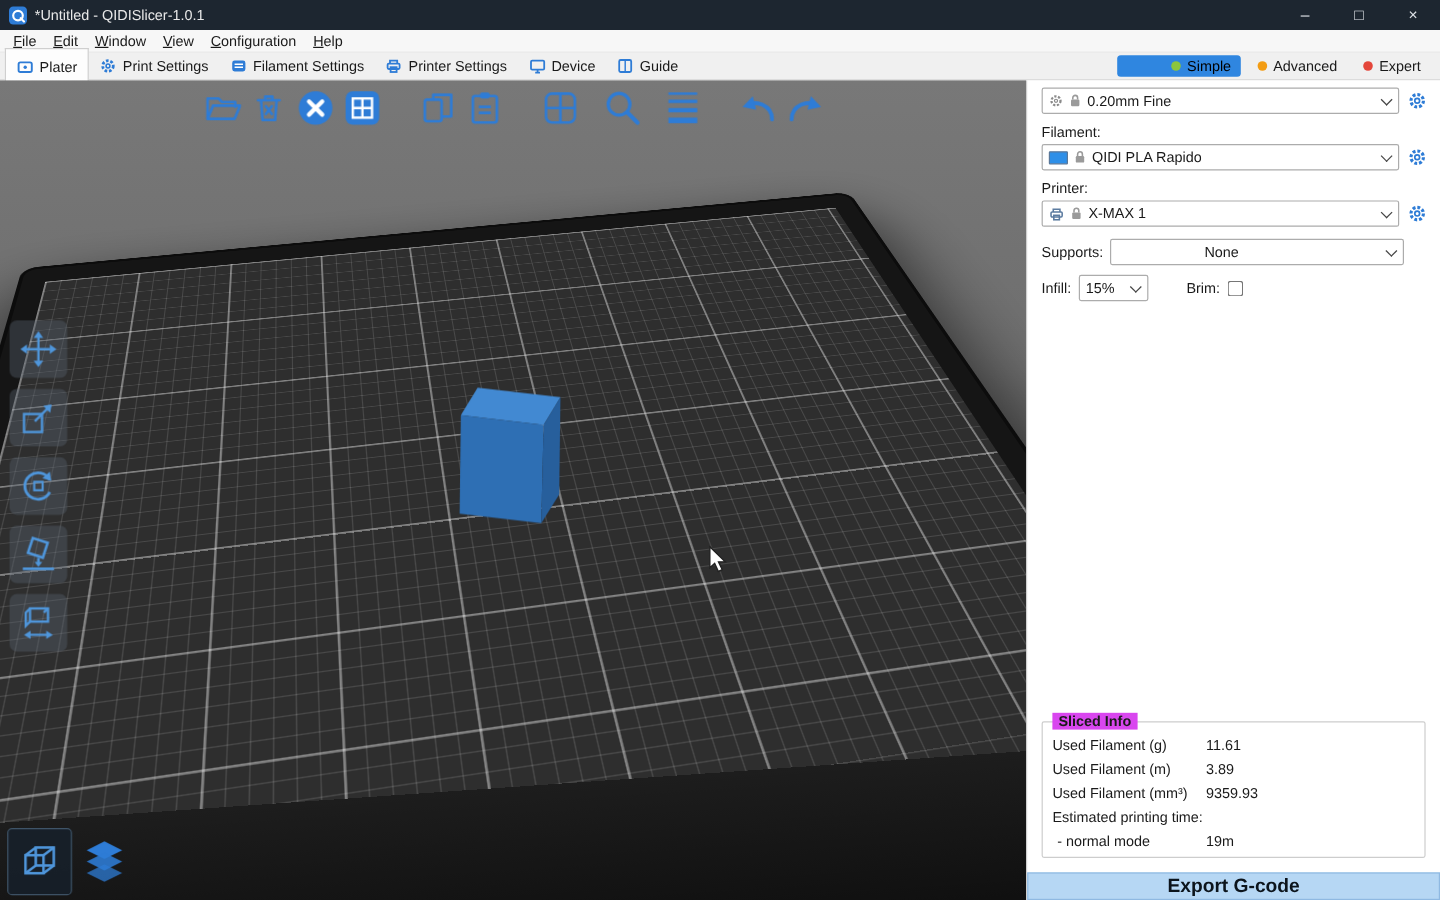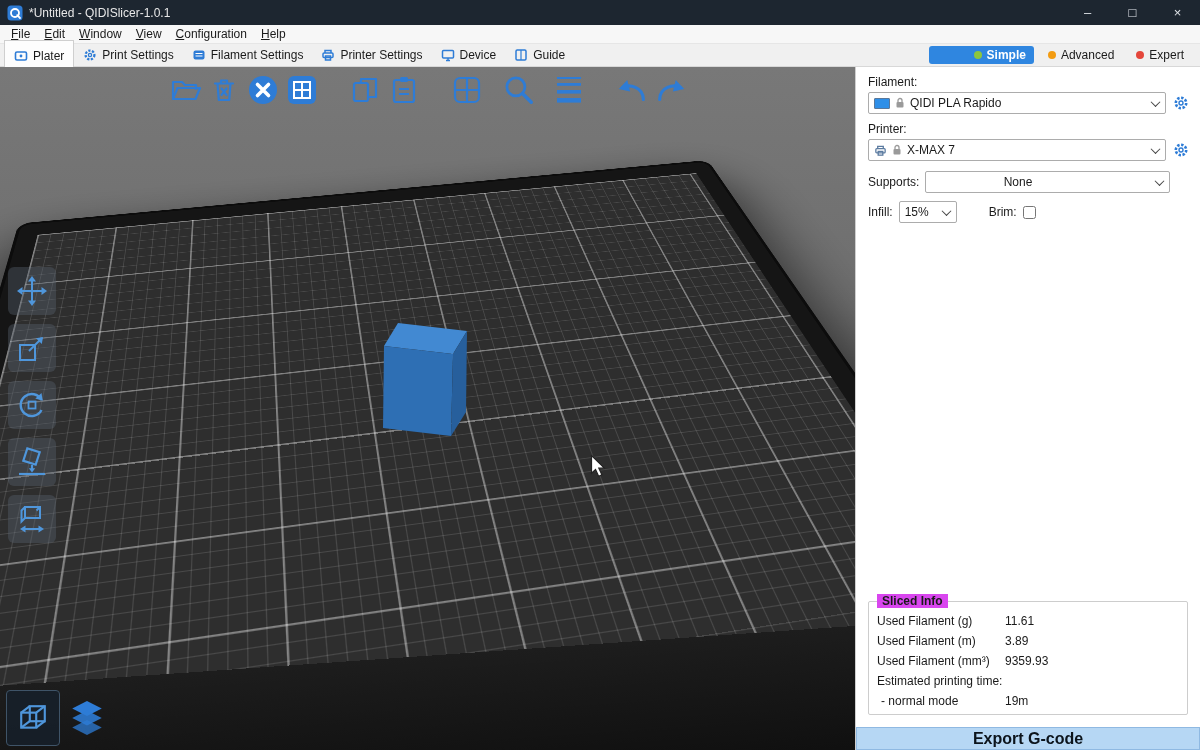--- a/index.html
+++ b/index.html
@@ -16,21 +16,21 @@
   .menu-item { padding:1px 7px; }
   .menu-item::first-letter { text-decoration:underline; }
 
   
   .tabbar { height:23px; background:#f0f0f0; border-bottom:1px solid #d8d8d8; display:flex; align-items:center; font-size:12px; color:#1a1a1a; padding:0 4px; }
   .tab { display:flex; align-items:center; gap:5px; padding:2px 9px; height:30px;justify-content:flex-end; }
   .tab.active { background:#fdfdfd; border:1px solid #cfcfcf; border-bottom:none; }
   .tab svg { display:block; }
   .modes { margin-left:auto; display:flex; align-items:center; gap:6px; padding-right:4px; }
   .mode { display:flex; align-items:center; gap:5px; padding:2px 8px; border-radius:3px; }
-  .mode.active { background:#2f86e0; color:#ffffff; font-weight:bold;padding-left:45px; }
+  .mode.active { background:#2f86e0; color:#000000; font-weight:normal;padding-left:45px; }
   .dot { width:8px; height:8px; border-radius:50%; display:inline-block; }
   .dot.green { background:#8cc63e; }
   .dot.orange { background:#f39c12; }
   .dot.red { background:#e4463a; }
 
   
   .main { display:flex; height:683px; }
 
   .viewport { width:855px; height:683px; position:relative; overflow:hidden;
     background:linear-gradient(180deg,#787878 0%,#6e6e6e 35%,#4a4a4a 70%,#262626 100%); }
@@ -363,20 +363,44 @@
     </div>
 
     <svg class="cursor-svg" width="16" height="22" viewBox="0 0 11 17">
       <path d="M0.5 0.5 L0.5 14 L3.6 11.2 L6 16.4 L8.5 15.2 L6.1 10.2 L10.4 10.2 Z" fill="#fff" stroke="#222" stroke-width="0.9"></path>
     </svg>
   </div>
 
   <div class="sidebar">
     <div class="sb-content">
 
+      <div class="combo-row">
+        <div class="combo">
+          <span>
+              <svg width="12" height="12" viewBox="0 0 14 14">
+                <circle cx="7" cy="7" r="4.4" fill="none" stroke="#8a8a8a" stroke-width="2.2" stroke-dasharray="2.2 1.5"></circle>
+                <circle cx="7" cy="7" r="1.5" fill="none" stroke="#8a8a8a" stroke-width="1.2"></circle>
+              </svg>
+            </span>
+          <span>
+              <svg width="10" height="12" viewBox="0 0 10 12">
+                <rect x="1.5" y="5" width="7" height="5.5" rx="1" fill="#9a9a9a"></rect>
+                <path d="M3 5 V3.5 a2 2 0 0 1 4 0 V5" fill="none" stroke="#9a9a9a" stroke-width="1.3"></path>
+              </svg>
+            </span>
+          <span class="combo-text">0.20mm Fine</span>
+          <span class="chevron"></span>
+        </div>
+        <span class="gear-btn">
+            <svg width="16" height="16" viewBox="0 0 16 16">
+              <circle cx="8" cy="8" r="5.2" fill="none" stroke="#2e7cd6" stroke-width="2.6" stroke-dasharray="2.4 1.6"></circle>
+              <circle cx="8" cy="8" r="2" fill="none" stroke="#2e7cd6" stroke-width="1.4"></circle>
+            </svg>
+          </span>
+      </div>
 
       <div class="sb-label">Filament:</div>
       <div class="combo-row">
         <div class="combo">
           <span class="swatch"></span>
           <span>
               <svg width="10" height="12" viewBox="0 0 10 12">
                 <rect x="1.5" y="5" width="7" height="5.5" rx="1" fill="#9a9a9a"></rect>
                 <path d="M3 5 V3.5 a2 2 0 0 1 4 0 V5" fill="none" stroke="#9a9a9a" stroke-width="1.3"></path>
               </svg>
@@ -401,21 +425,21 @@
                 <rect x="2" y="5" width="10" height="4.5" rx="1" fill="none" stroke="#5b7ba0" stroke-width="1.4"></rect>
                 <rect x="4.5" y="8" width="5" height="4" fill="none" stroke="#5b7ba0" stroke-width="1.4"></rect>
               </svg>
             </span>
           <span>
               <svg width="10" height="12" viewBox="0 0 10 12">
                 <rect x="1.5" y="5" width="7" height="5.5" rx="1" fill="#9a9a9a"></rect>
                 <path d="M3 5 V3.5 a2 2 0 0 1 4 0 V5" fill="none" stroke="#9a9a9a" stroke-width="1.3"></path>
               </svg>
             </span>
-          <span class="combo-text">X-MAX 7</span>
+          <span class="combo-text">X-MAX 1</span>
           <span class="chevron"></span>
         </div>
         <span class="gear-btn">
             <svg width="16" height="16" viewBox="0 0 16 16">
               <circle cx="8" cy="8" r="5.2" fill="none" stroke="#2e7cd6" stroke-width="2.6" stroke-dasharray="2.4 1.6"></circle>
               <circle cx="8" cy="8" r="2" fill="none" stroke="#2e7cd6" stroke-width="1.4"></circle>
             </svg>
           </span>
       </div>
 

